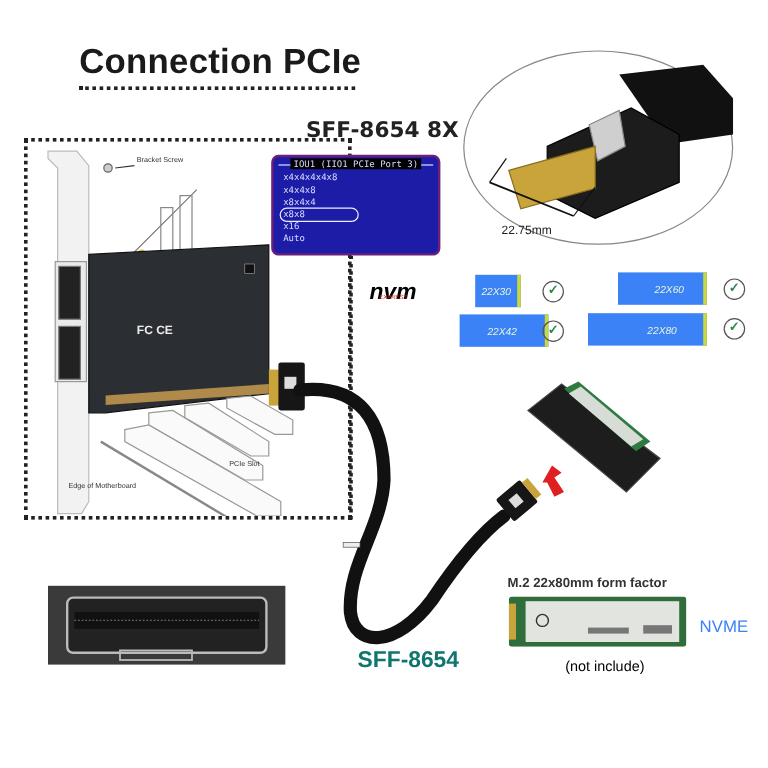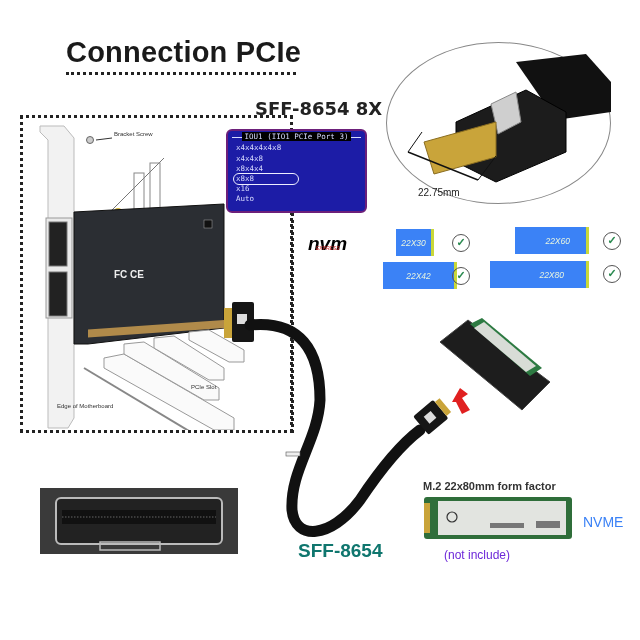--- a/index.html
+++ b/index.html
@@ -17,21 +17,21 @@
   .bios-sel { position:absolute; left:5px; width:64px; height:10px; border:1.3px solid #eef; border-radius:6px; }
   .circle { left:386px; top:42px; width:225px; height:162px; border:1px solid #888; border-radius:50%; box-sizing:border-box; }
   .dim-label { left:418px; top:161px; font-size:10px; color:#222;margin-top:26px; }
   .nvm { left:308px; top:233px; font-size:19px; font-style:italic; font-weight:bold; color:#000000; }
   .nvm-sub { left:316px; top:245px; font-size:5px; font-style:italic; color:#c22; }
   .m2 { background:#3b82f6; color:#e8f5e0; font-style:italic; font-size:8.5px; display:flex; align-items:center; justify-content:center; border-right:3px solid #c9d83a; box-sizing:border-box; }
   .check { width:18px; height:18px; border:1.5px solid #555; border-radius:50%; box-sizing:border-box; color:#2a8a50; font-size:11px; text-align:center; line-height:15px; font-weight:bold; }
   .sff-label { left:282px; top:540px; font-size:19px; font-weight:bold; color:#0f766e;margin-left:16px; }
   .ff-label { left:423px; top:480px; font-size:11px; font-weight:bold; color:#333; font-family:Liberation Sans, sans-serif; }
   .nvme-label { left:583px; top:514px; font-size:14px; color:#3b82f6; }
-  .notinc { left:444px; top:548px; font-size:12px; color:#6d28d9; }
+  .notinc { left:471px; top:548px; font-size:12px; color:#000000; }
   .small-label { font-size:6px; color:#333; }
 </style>
 </head>
 <body>
 
 <div class="abs title">Connection PCIe</div>
 <div class="abs title-rule"></div>
 <div class="abs subtitle">SFF-8654 8X</div>
 
 <div class="abs dotbox"></div>

